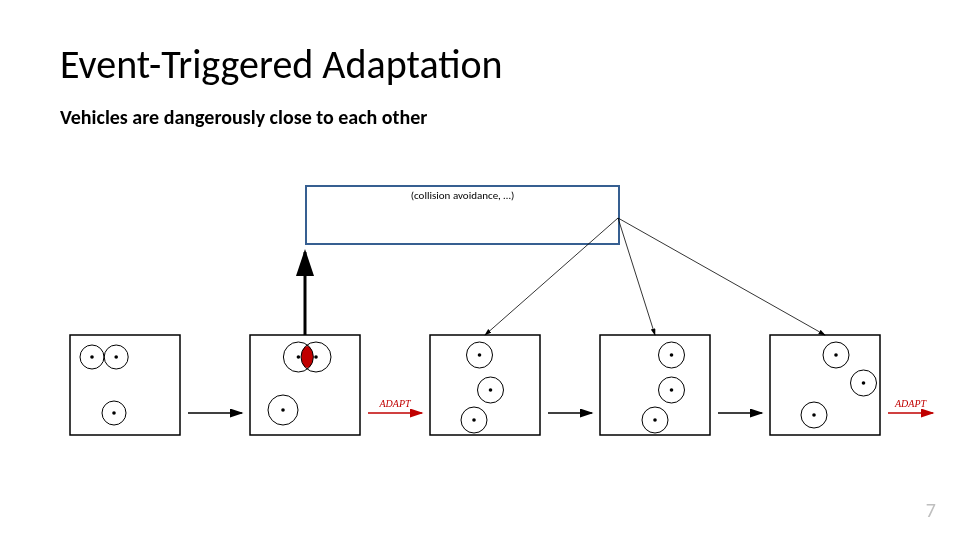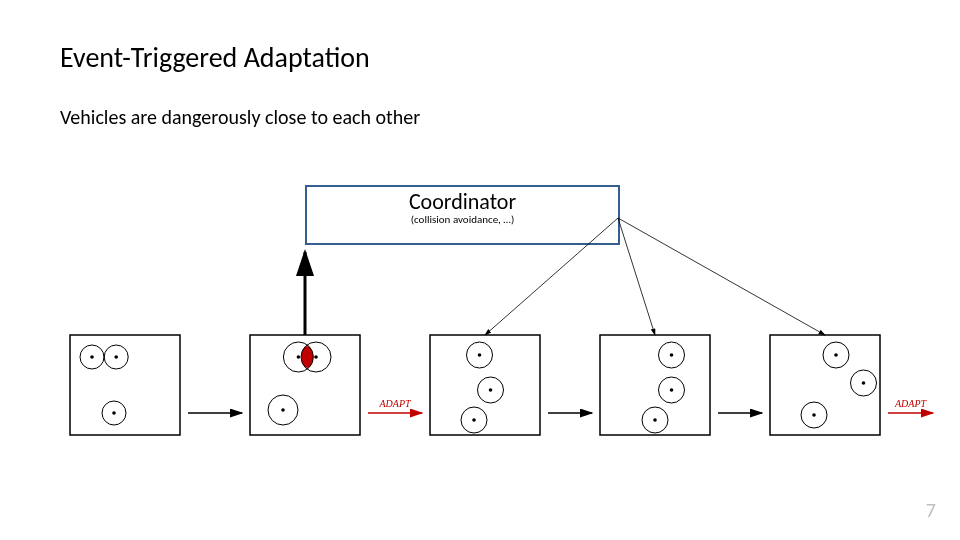--- a/index.html
+++ b/index.html
@@ -9,29 +9,29 @@
     height: 540px;
     font-family: Calibri, "Segoe UI", Arial, sans-serif;
     background: #fff;
     color: #000;
     position: relative;
   }
   .title {
     position: absolute;
     left: 60px;
     top: 40px;
-    font-size: 28px;
+    font-size: 40px;
     font-weight: 400;
   }
   .subtitle {
     position: absolute;
     left: 60px;
     top: 105px;
     font-size: 20px;
-    font-weight: 400;
+    font-weight: 700;
   }
   .coord-box {
     position: absolute;
     left: 305px;
     top: 185px;
     width: 315px;
     height: 60px;
     border: 2px solid #365f91;
     background: #fff;
     text-align: center;
@@ -59,21 +59,20 @@
     top: 0;
   }
 </style>
 </head>
 <body>
 
 <div class="title">Event-Triggered Adaptation</div>
 <div class="subtitle">Vehicles are dangerously close to each other</div>
 
 <div class="coord-box">
-  <div class="coord-title">Coordinator</div>
   <div class="coord-sub">(collision avoidance, …)</div>
 </div>
 
 <svg class="stage" width="960" height="540">
   <defs>
     <marker id="arr" markerWidth="10" markerHeight="10" refX="8" refY="3" orient="auto">
       <path d="M0,0 L0,6 L9,3 z" fill="#000"></path>
     </marker>
     <marker id="arr-red" markerWidth="10" markerHeight="10" refX="8" refY="3" orient="auto">
       <path d="M0,0 L0,6 L9,3 z" fill="#c00000"></path>

